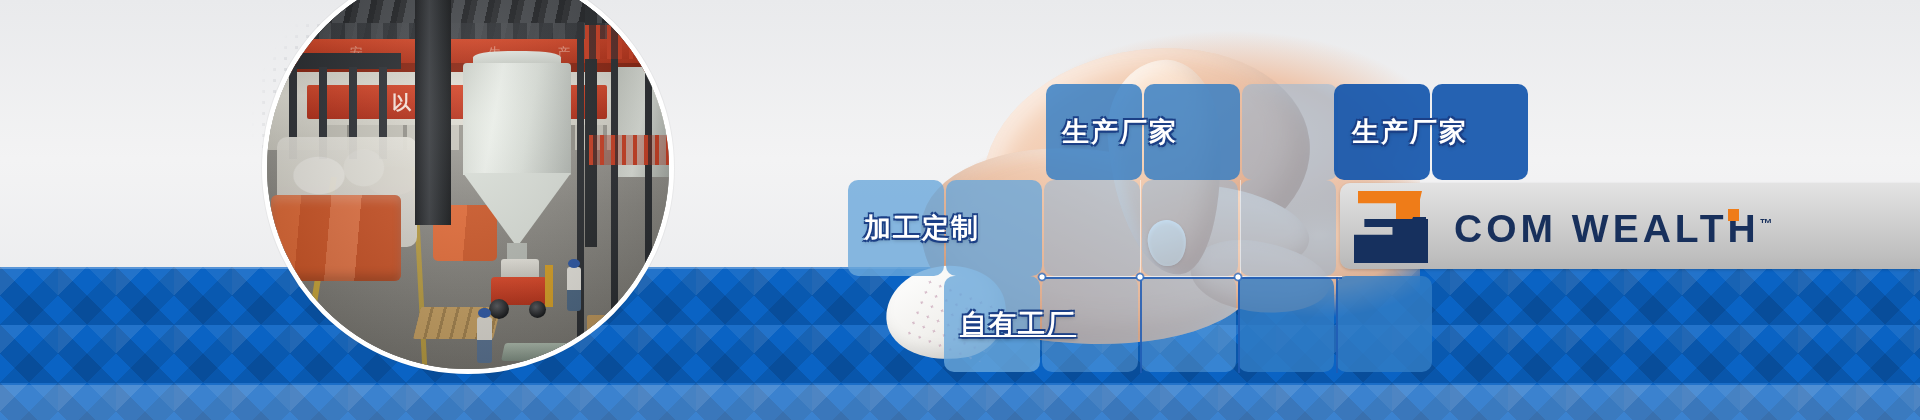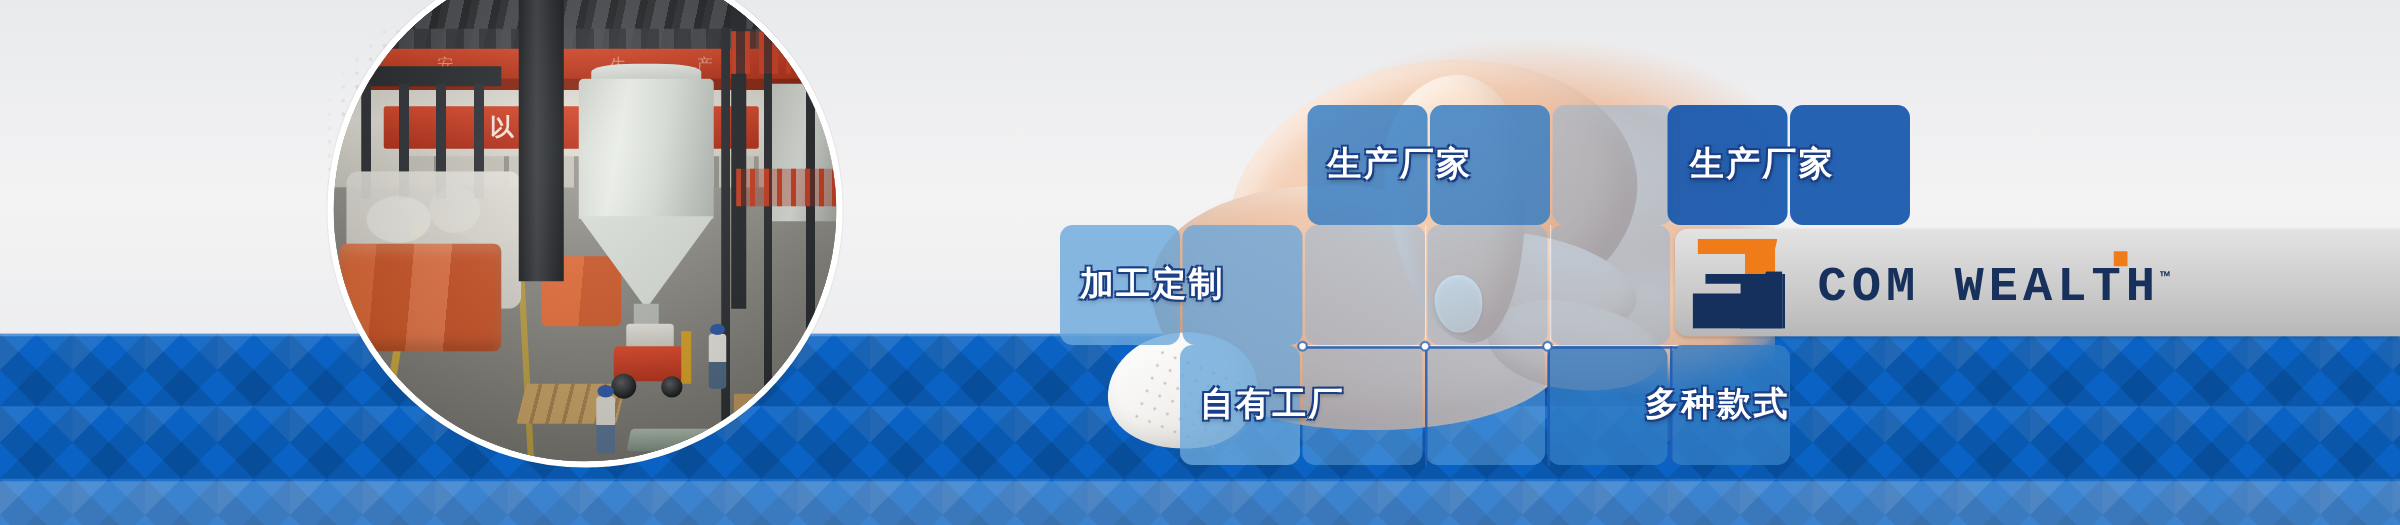--- a/index.html
+++ b/index.html
@@ -275,23 +275,23 @@
     filter:drop-shadow(1.5px 1.5px 0 #ffffff);
   }
   .mark-navy-tail{
     position:absolute;left:40px;top:28px;width:34px;height:46px;
     background:#16305e;
     clip-path:polygon(0 100%, 62% 0, 100% 0, 100% 100%);
     filter:drop-shadow(1.5px 1.5px 0 #ffffff);
   }
   .logo-text{position:relative;margin-left:10px;}
   .logo-en{
-    font-family:Liberation Mono, monospace;
+    font-family:Liberation Sans, sans-serif;
     font-size:39px;font-weight:bold;color:#18305c;
-    letter-spacing:4px;line-height:54px;
+    letter-spacing:4px;line-height:40px;
     white-space:nowrap;position:relative;
   }
   .logo-en .accent{position:absolute;right:34px;top:5px;width:11px;height:12px;background:#ef7c18;}
   .tm{font-size:13px;vertical-align:super;letter-spacing:0;}
   .logo-cn{
     font-family:"DejaVu Sans","Liberation Sans",sans-serif;
     font-size:31px;font-weight:bold;color:#18305c;
     letter-spacing:3px;line-height:34px;margin-top:1px;
     white-space:nowrap;
   }
@@ -396,23 +396,22 @@
     <div class="gridline-h blue" style="left:1042px;top:277px;width:300px;"></div>
     <div class="gridline-v blue" style="left:1140px;top:277px;height:96px;"></div>
     <div class="gridline-v blue" style="left:1238px;top:277px;height:96px;"></div>
     <div class="gridline-v blue" style="left:1336px;top:277px;height:96px;"></div>
     <div class="node" style="left:1037px;top:272px;"></div>
     <div class="node" style="left:1135px;top:272px;"></div>
     <div class="node" style="left:1233px;top:272px;"></div>
 
     <div class="tile-label" style="left:864px;top:180px;">加工定制</div>
     <div class="tile-label" style="left:1062px;top:84px;">生产厂家</div>
-    <div class="tile-label" style="left:960px;top:276px;">自有工厂</div>
+    <div class="tile-label" style="left:960px;top:276px;text-decoration:underline;">自有工厂</div>
     <div class="tile-label" style="left:1352px;top:84px;">生产厂家</div>
-    <div class="tile-label" style="left:1316px;top:276px;">多种款式</div>
   </div>
 
   <div class="logo-bar">
     <div class="logo-mark">
       <div class="mark-orange"></div>
       <div class="mark-orange2"></div>
       <div class="mark-navy"></div>
       <div class="mark-navy-tail"></div>
     </div>
     <div class="logo-text">

